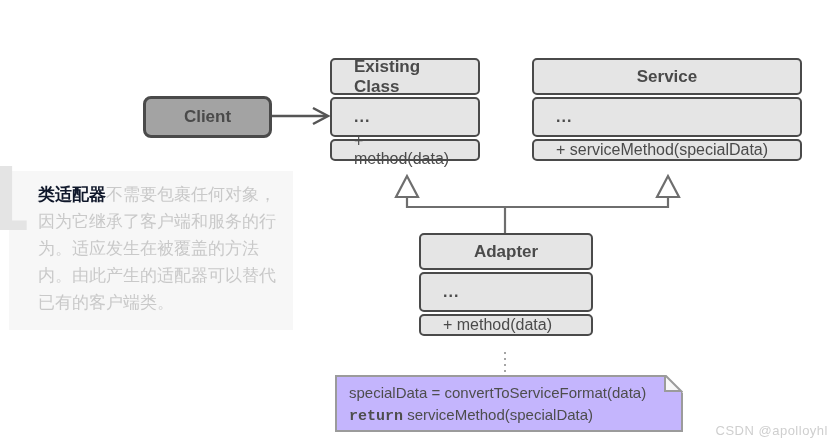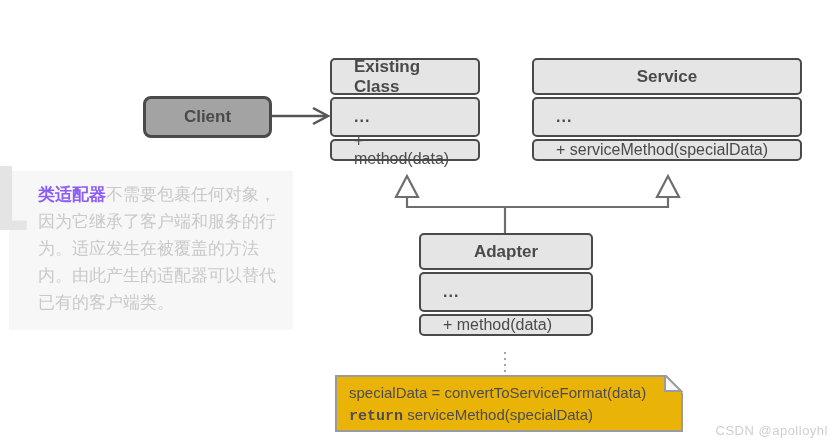--- a/index.html
+++ b/index.html
@@ -9,21 +9,21 @@
   }
   
   .panel{
     position:absolute;left:9px;top:171px;width:284px;height:159px;
     background:#f7f7f7;box-sizing:border-box;
   }
   .panel-text{
     position:absolute;left:38px;top:181px;width:250px;
     font-size:17px;line-height:27px;color:#c9c9c9;
   }
-  .panel-text b{font-weight:bold;color:#8b5cf6;}
+  .panel-text b{font-weight:bold;color:#0f172a;}
   .step-number{
     position:absolute;left:-22px;top:152px;
     font-size:92px;line-height:1;font-weight:bold;color:#e4e4e4;
   }
   
   .uml{position:absolute;}
   .comp{
     box-sizing:border-box;border:2px solid #4a4a4a;background:#e5e5e5;
     border-radius:5px;display:flex;align-items:center;
     padding:0 22px;color:#4a4a4a;font-size:16px;
@@ -34,21 +34,21 @@
   .comp.method{height:22px;}
   .client-box{
     position:absolute;left:143px;top:96px;width:129px;height:42px;box-sizing:border-box;
     border:3px solid #4a4a4a;border-radius:8px;background:#a3a3a3;
     display:flex;align-items:center;justify-content:center;
     font-weight:bold;font-size:17px;color:#4a4a4a;
   }
   
   .note{
     position:absolute;left:335px;top:375px;width:348px;height:57px;box-sizing:border-box;
-    border:2px solid #9b9b9b;background:#eab308;
+    border:2px solid #9b9b9b;background:#c4b5fd;
     padding:5px 12px;color:#4d4d4d;font-size:15px;line-height:22px;
   }
   .note .kw{font-weight:bold;font-family:Liberation Mono, monospace;}
   .note-fold{position:absolute;top:-2px;right:-2px;width:20px;height:20px;}
   
   .wires{position:absolute;left:0;top:0;width:832px;height:445px;pointer-events:none;}
   
   .watermark{
     position:absolute;right:4px;bottom:7px;
     font-size:13px;color:#cfcfcf;letter-spacing:0.5px;

